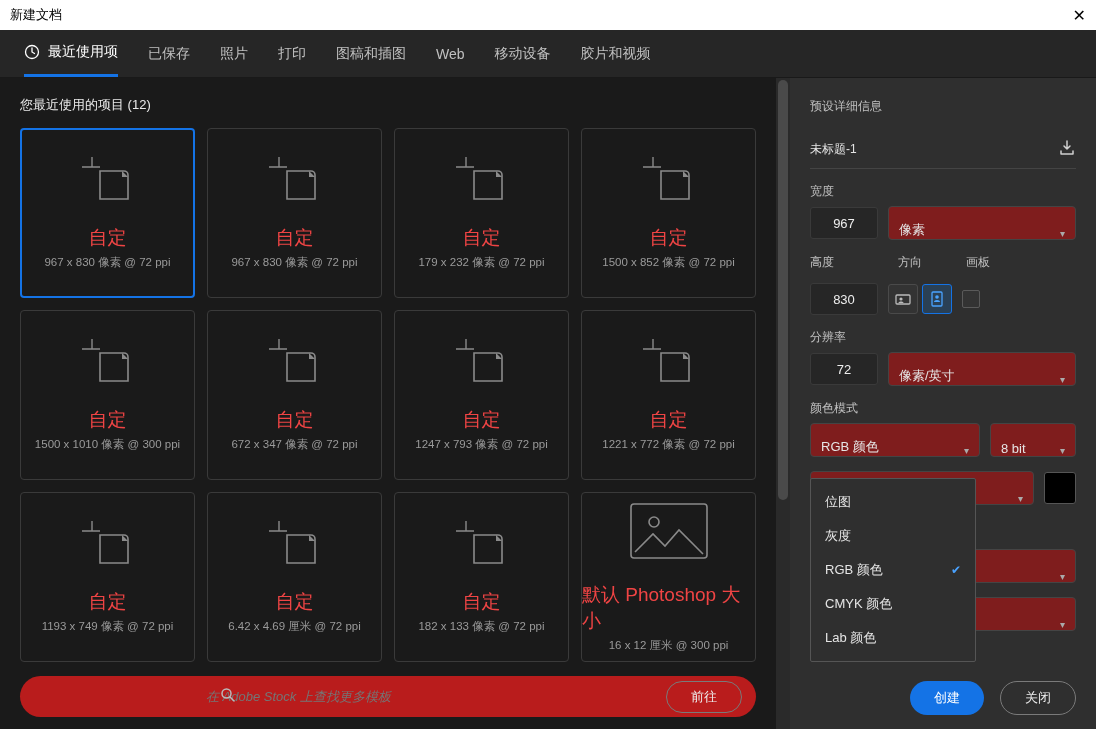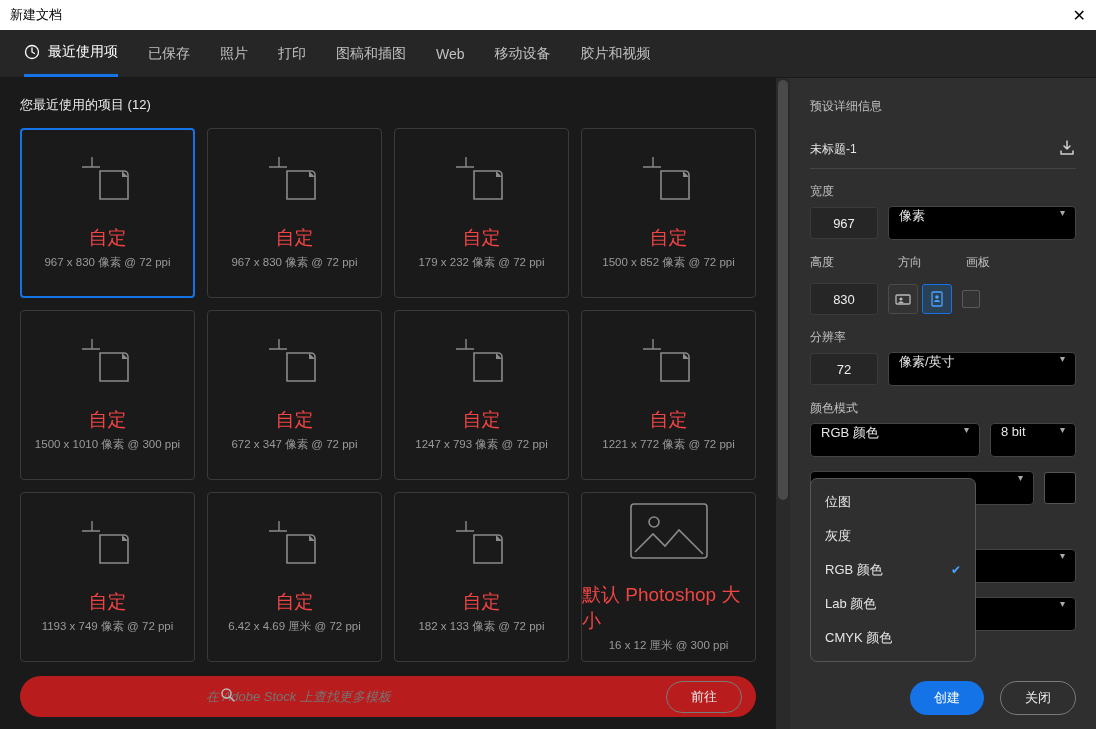--- a/index.html
+++ b/index.html
@@ -39,32 +39,32 @@
 .details { width: 306px; background: #2f2f2f; padding: 20px 20px 14px 20px; display:flex; flex-direction:column; position:relative; }
 .details-heading { font-size: 12px; color:#c0c0c0; margin-bottom:24px; }
 .name-row { display:flex; align-items:center; justify-content:space-between; padding-bottom:8px; border-bottom:1px solid #444; margin-bottom:14px; }
 .name-row span { color:#e5e5e5; font-size:12px;text-align:right; }
 .dl-icon { cursor:pointer; }
 
 .field-label { font-size:12px; color:#c0c0c0; margin-bottom:6px; }
 .row { display:flex; gap: 10px; margin-bottom:14px; align-items:center; }
 .row-wrap { display:flex; gap:30px; margin-bottom:6px; }
 .num-input { width:68px; height:32px; background:#262626; border:1px solid #3a3a3a; color:#eee; text-align:center; font-size:13px; outline:none; border-radius:3px; }
-.select { flex:1; height:34px; background:#000000; border:1px solid #444; border-radius:4px; display:flex; align-items:flex-start; justify-content:space-between; padding:0 10px; color:#e5e5e5; font-size:13px; cursor:pointer; }
+.select { flex:1; height:34px; background:#7f1d1d; border:1px solid #444; border-radius:4px; display:flex; align-items:flex-end; justify-content:space-between; padding:0 10px; color:#e5e5e5; font-size:13px; cursor:pointer; }
 .select.small { width:86px; flex:none; }
 .chev { font-size:10px; color:#aaa; }
 
 .orient-group { display:flex; gap:4px; }
 .orient-btn { width:30px; height:30px; border:1px solid #4a4a4a; background:#333; display:flex; align-items:center; justify-content:center; cursor:pointer; border-radius:3px; }
 .orient-btn.active { border-color:#1473e6; background:#2a4055; }
 .chk { width:18px; height:18px; border:1px solid #5a5a5a; background:#333; cursor:pointer; border-radius:2px; }
 
 .swatch { width:32px; height:32px; background:#000; border:1px solid #555; border-radius:3px; }
 
-.dd-popup { position:absolute; left:20px; top:400px; width:166px; background:#2f2f2f; border:1px solid #555; border-radius:7px; padding:6px 0; z-index:50;text-align:right; }
+.dd-popup { position:absolute; left:20px; top:400px; width:166px; background:#2f2f2f; border:1px solid #555; border-radius:2px; padding:6px 0; z-index:50;text-align:right; }
 .dd-item { padding:8px 14px; font-size:13px; color:#e5e5e5; cursor:pointer; display:flex; justify-content:space-between; align-items:center; }
 .dd-item .check { color:#4aa3ff; font-size:12px; }
 
 .bottom-bar { position:absolute; bottom:14px; left:20px; right:20px; display:flex; gap:16px; justify-content:flex-end; }
 .btn { height:34px; border-radius:17px; padding:0 24px; font-size:13px; cursor:pointer; border:none; }
 .btn.primary { background:#1473e6; color:#fff; }
 .btn.secondary { background:transparent; border:1px solid #7a7a7a; color:#eee; }
 </style>
 </head>
 <body>
@@ -358,24 +358,24 @@
           <span>位图</span>
         </div>
         <div class="dd-item">
           <span>灰度</span>
         </div>
         <div class="dd-item">
           <span>RGB 颜色</span>
           <span class="check">✔</span>
         </div>
         <div class="dd-item">
+          <span>CMYK 颜色</span>
+        </div>
+        <div class="dd-item">
           <span>Lab 颜色</span>
-        </div>
-        <div class="dd-item">
-          <span>CMYK 颜色</span>
         </div>
       </div>
 
     <div class="bottom-bar">
       <button class="btn primary">创建</button>
       <button class="btn secondary">关闭</button>
     </div>
   </div>
 </div>
 

